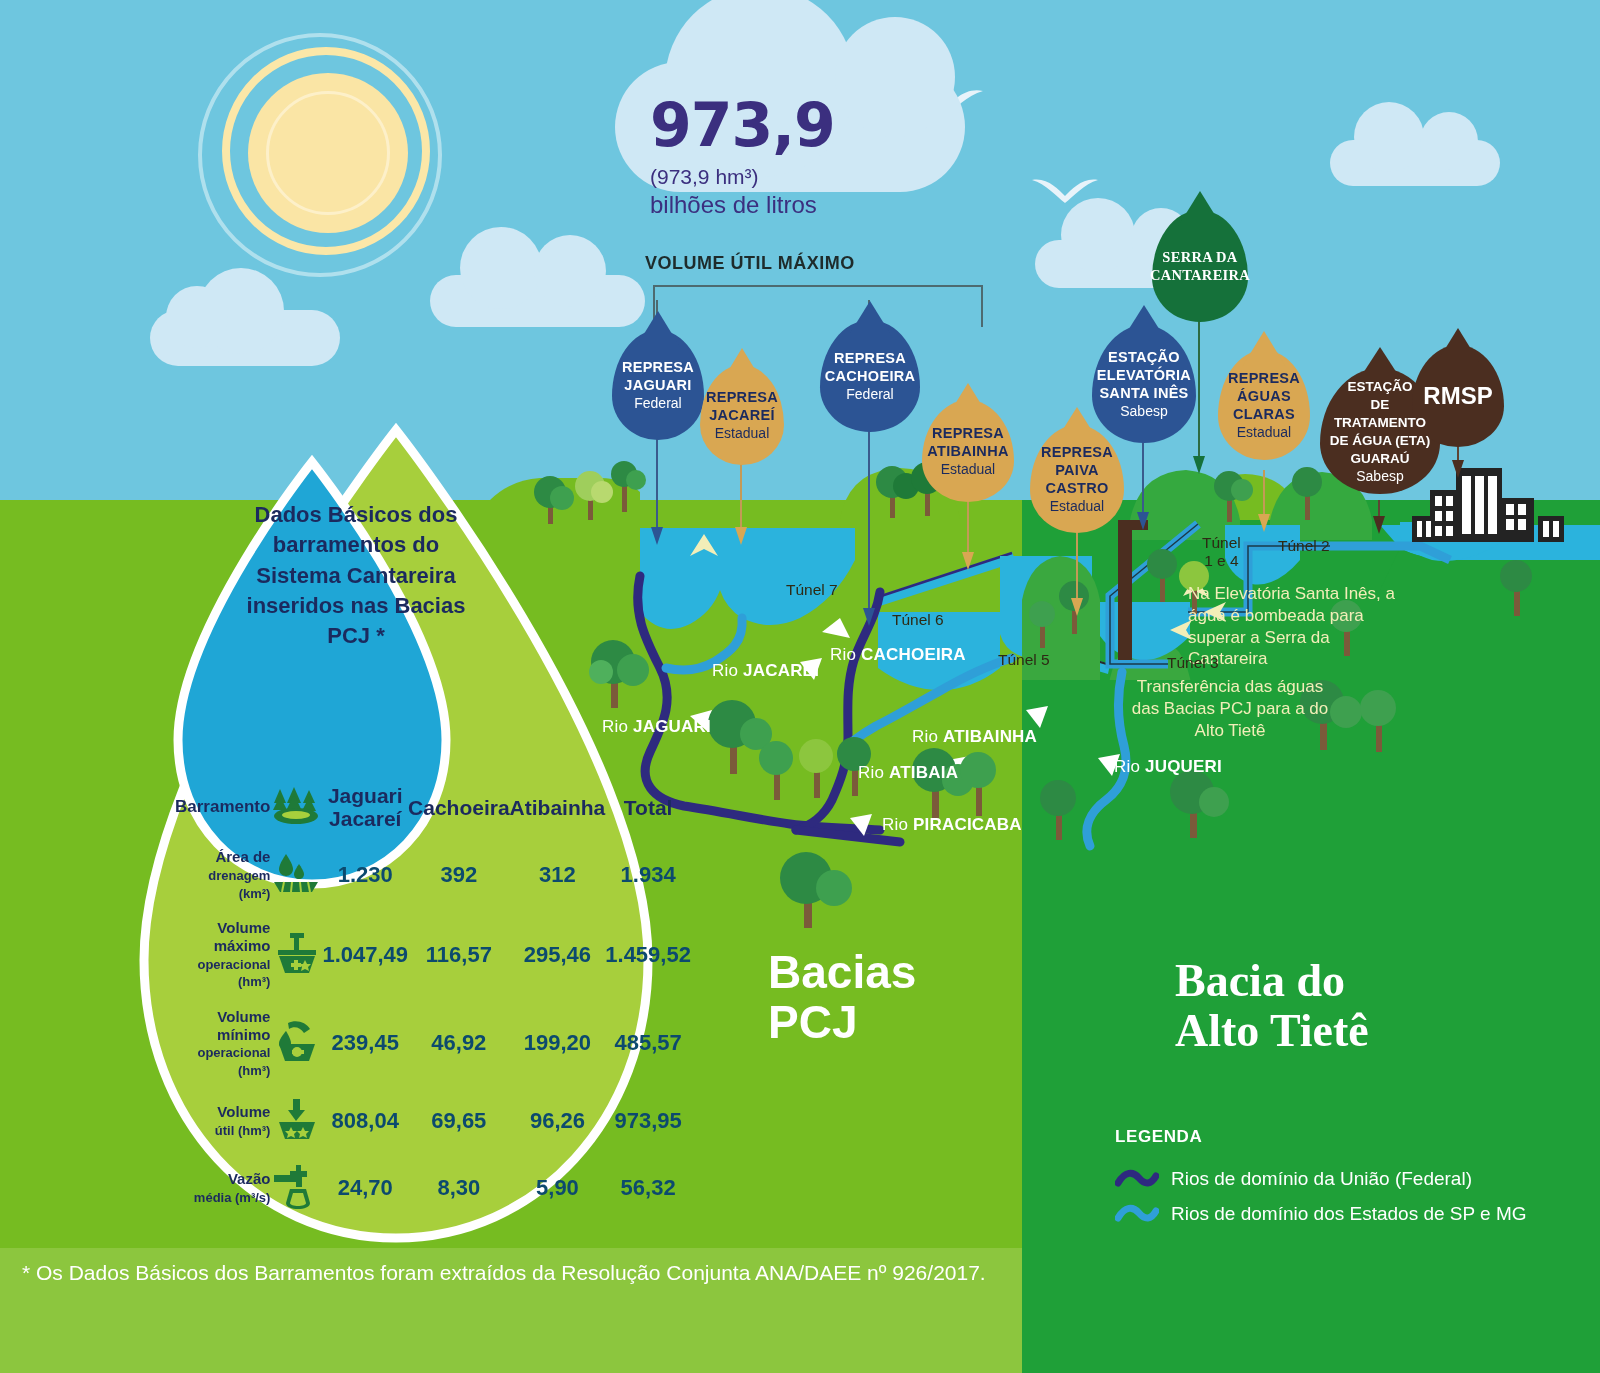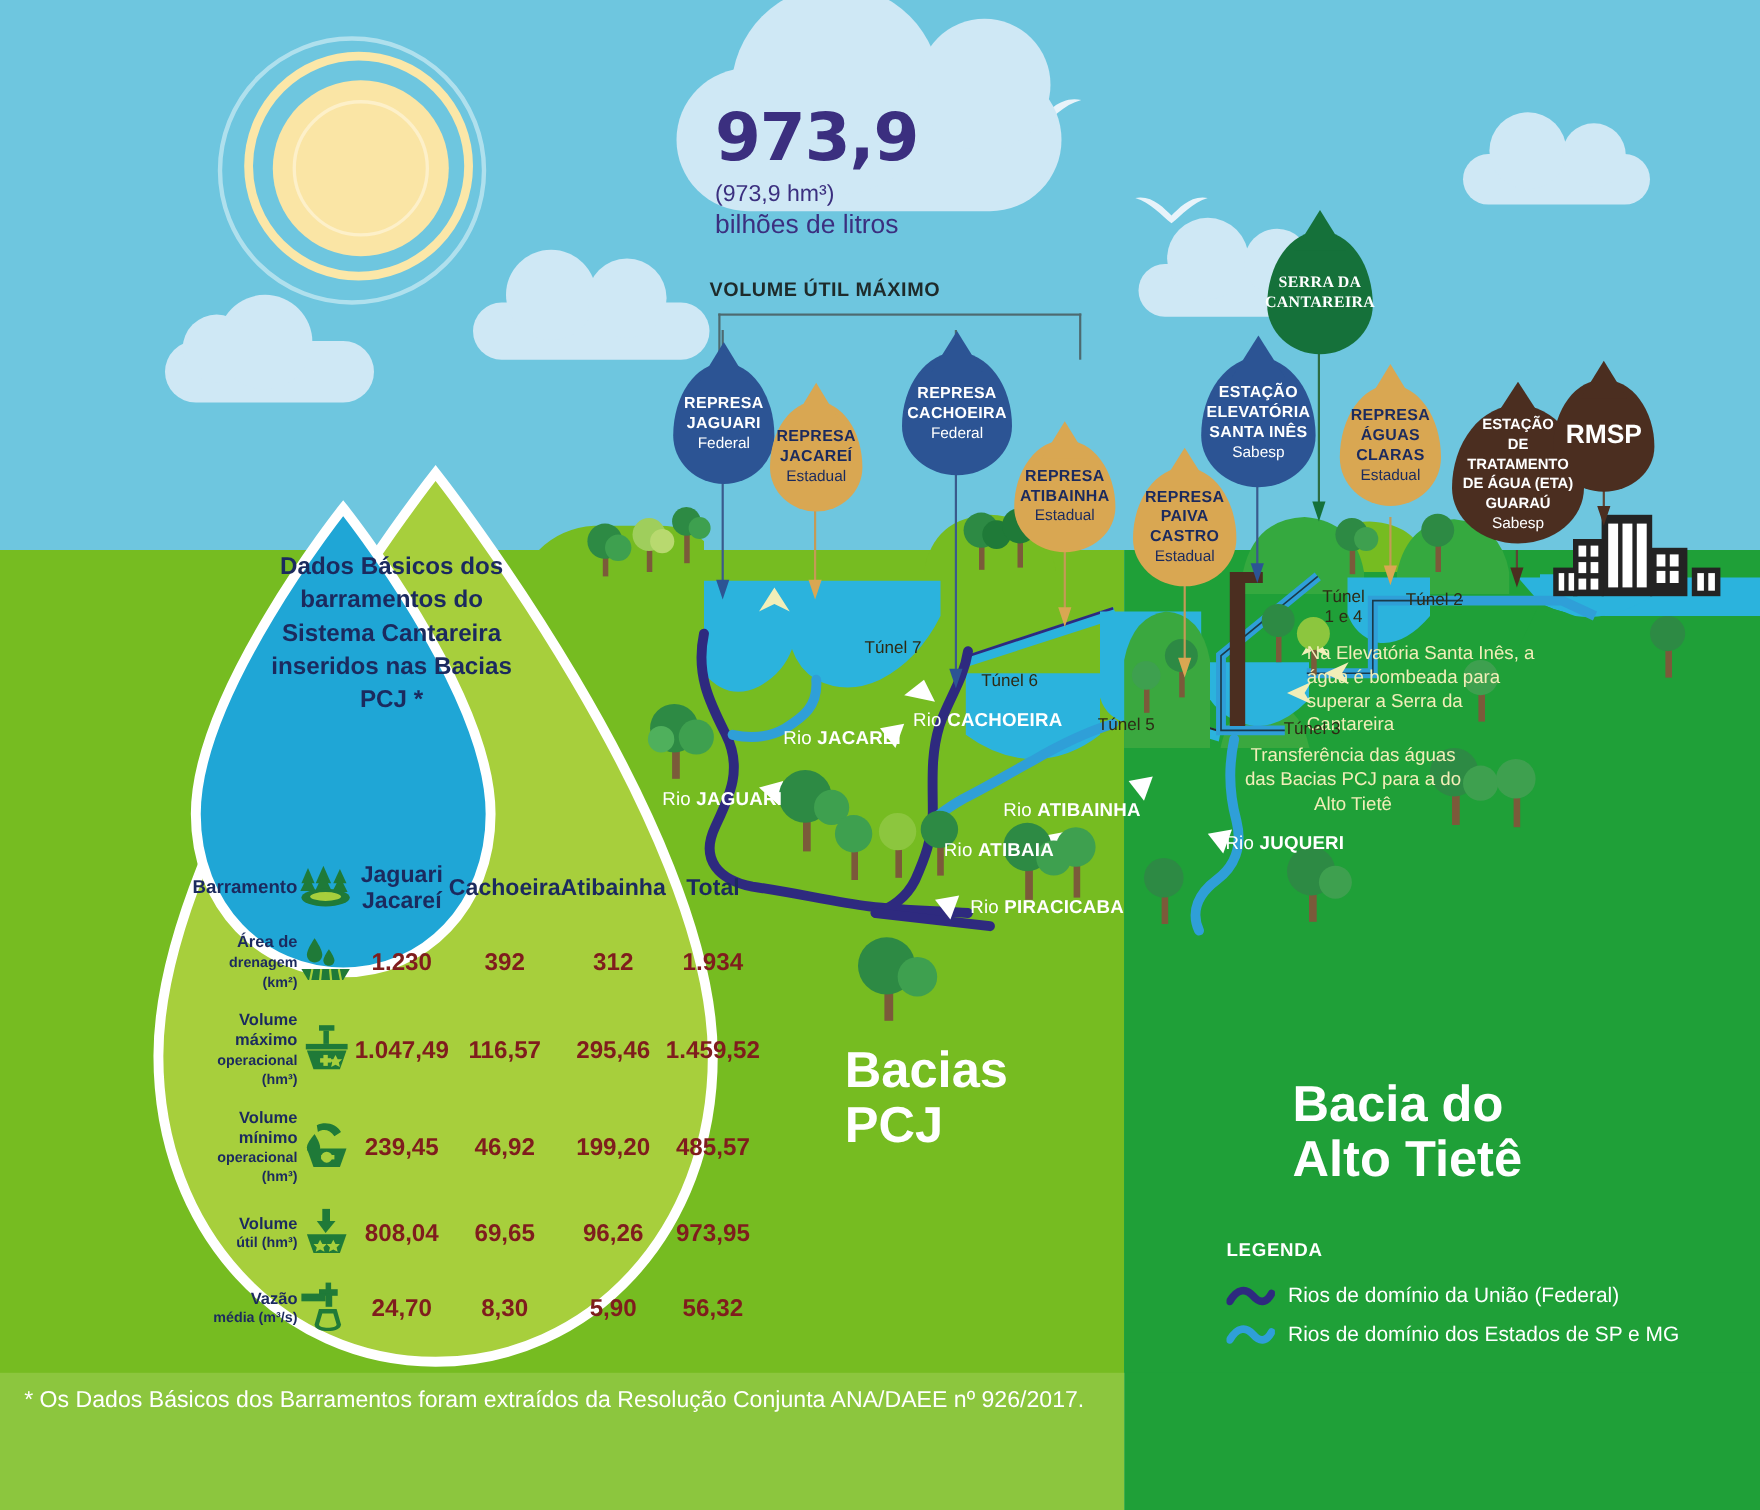--- a/index.html
+++ b/index.html
@@ -103,21 +103,21 @@
   .bd-title { position:absolute; left:236px; top:500px; width:240px; text-align:center;
               color:#1b2a5e; font-weight:bold; font-size:22px; line-height:1.38; z-index:6; }
 
   
   #tbl { position:absolute; left:175px; top:775px; width:470px; z-index:6; }
   #tbl table { border-collapse:collapse; width:100%; }
   #tbl td { vertical-align:middle; padding:9px 0; }
   .rl { color:#1b2a5e; font-weight:bold; font-size:15px; text-align:right; line-height:1.18; padding-right:6px; width:130px; }
   .rl .u { font-size:13px; }
   .ic { width:58px; text-align:center; }
-  .val { color:#7f1d1d; font-weight:bold; font-size:22px; text-align:center; }
+  .val { color:#0c4a6e; font-weight:bold; font-size:22px; text-align:center; }
   .hdr { color:#1b2a5e; font-weight:bold; font-size:21px; text-align:center; line-height:1.1; }
   .hdr-l { color:#1b2a5e; font-weight:bold; font-size:17px; text-align:right; padding-right:6px; }
 
   
   .foot { left:22px; top:1258px; width:1000px; color:#ffffff; font-size:21px; line-height:1.45; }
 </style>
 </head>
 <body>
 
 <div id="stage">
@@ -507,21 +507,21 @@
   <div class="tun-label" style="left:1167px;top:654px;">Túnel 3</div>
   <div class="tun-label" style="left:1202px;top:534px;text-align:center;">
     <span>Túnel</span><br><span>1 e 4</span>
   </div>
   <div class="tun-label" style="left:1278px;top:537px;">Túnel 2</div>
 
   <div class="basin" style="left:768px;top:948px;">
     <span>Bacias</span><br>
     <span>PCJ</span>
   </div>
-  <div class="basin" style="left:1175px;top:979px;">
+  <div class="basin" style="left:1175px;top:956px;font-family:Liberation Serif, serif;">
     <span>Bacia do</span><br>
     <span>Alto Tietê</span>
   </div>
 
   <div class="abs legend-title">LEGENDA</div>
   <div class="legend-row" style="left:1115px;top:1168px;">
     <svg width="44" height="20">
       <path d="M3,14 C10,2 18,2 24,9 C30,16 36,16 41,7" stroke="#2e2a7f" stroke-width="7" fill="none" stroke-linecap="round"></path>
     </svg>
     <span>Rios de domínio da União (Federal)</span>

